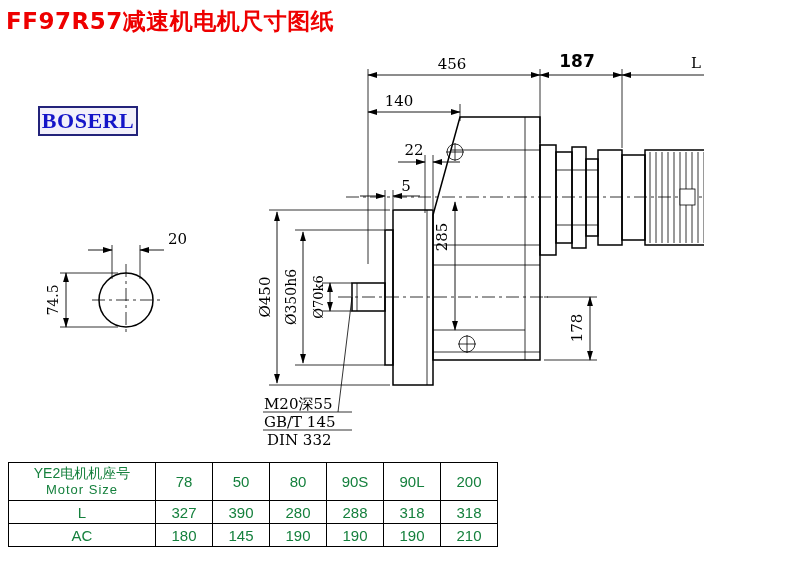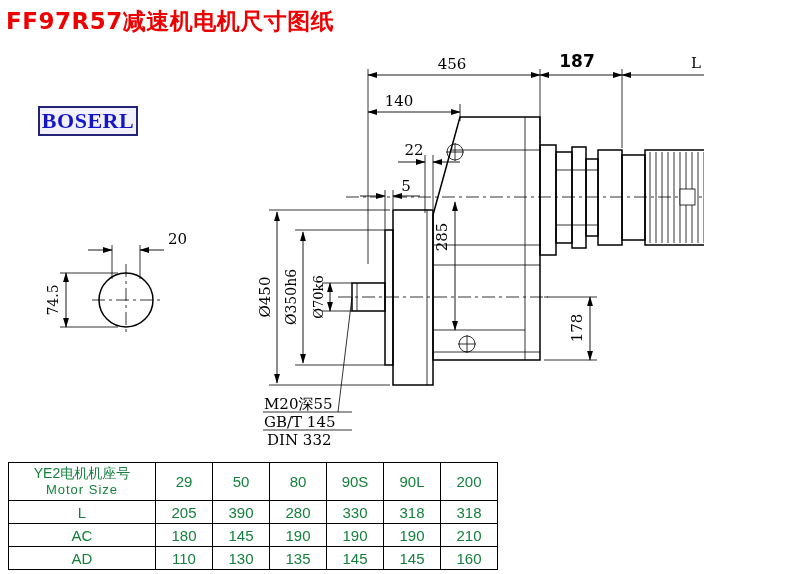--- a/index.html
+++ b/index.html
@@ -194,50 +194,41 @@
     </g>
   </svg>
 
   <table class="spec">
     <tbody>
         <tr class="hdr">
       <td class="c0">
         <div class="cn">YE2电机机座号</div>
         <div class="en">Motor Size</div>
       </td>
-      <td>29</td>
+      <td>78</td>
       <td>50</td>
       <td>80</td>
       <td>90S</td>
       <td>90L</td>
       <td>200</td>
     </tr>
     <tr>
       <td class="c0">L</td>
-      <td>205</td>
+      <td>327</td>
       <td>390</td>
       <td>280</td>
-      <td>330</td>
+      <td>288</td>
       <td>318</td>
       <td>318</td>
     </tr>
     <tr>
       <td class="c0">AC</td>
       <td>180</td>
       <td>145</td>
       <td>190</td>
       <td>190</td>
       <td>190</td>
       <td>210</td>
     </tr>
-    <tr>
-      <td class="c0">AD</td>
-      <td>110</td>
-      <td>130</td>
-      <td>135</td>
-      <td>145</td>
-      <td>145</td>
-      <td>160</td>
-    </tr>
   </tbody>
     </table>
 
 </div>
 
 </body></html>

